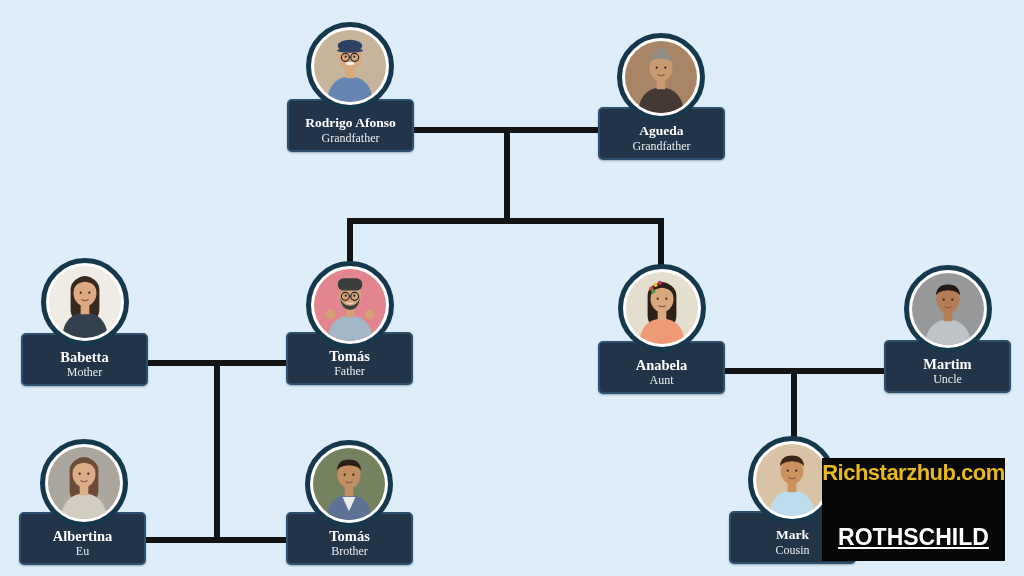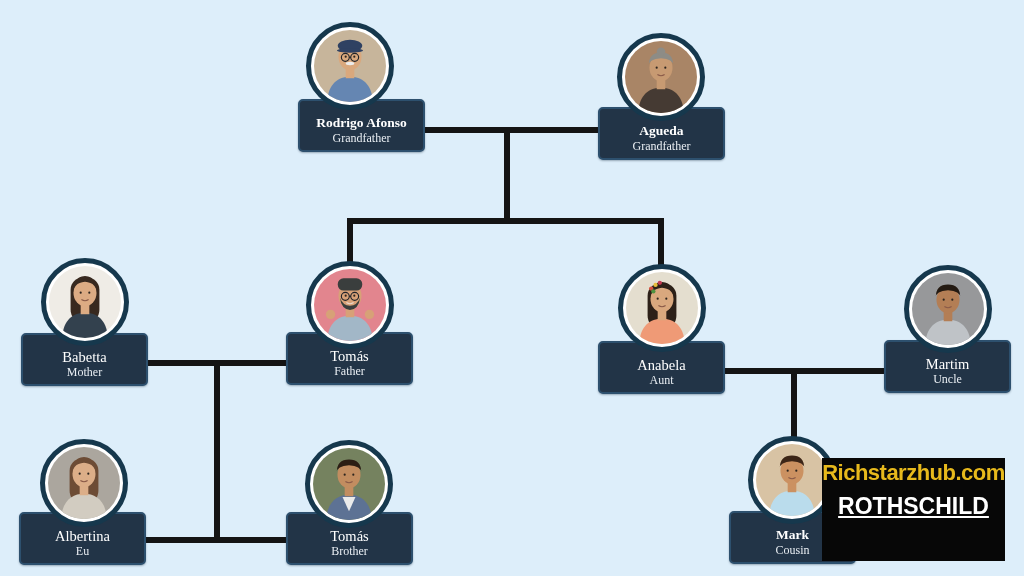--- a/index.html
+++ b/index.html
@@ -10,34 +10,34 @@
   }
   .line{position:absolute;background:#141414;z-index:1;}
   .person{position:absolute;left:0;top:0;width:0;height:0;}
   .card{
     position:absolute;width:127px;height:53px;box-sizing:border-box;
     background:#223447;border:2px solid #2d506e;border-radius:5px;z-index:2;
     display:flex;flex-direction:column;justify-content:flex-end;align-items:center;
     padding-bottom:5px;color:#ffffff;text-align:center;
     box-shadow:0 1px 2px rgba(20,40,60,.35);
   }
-  .card .name{font-size:14.5px;line-height:16px;white-space:nowrap;}
+  .card .name{font-size:14.5px;line-height:16px;white-space:nowrap;font-weight:bold;}
   .card.bold .name{font-weight:bold;font-size:13.5px;}
   .card .relation{font-size:12px;line-height:14px;color:#e9eef3;}
   .photo{
     position:absolute;width:88px;height:88px;box-sizing:border-box;
     border:5px solid #16384d;border-radius:50%;background:#ffffff;
     padding:3px;z-index:3;
   }
   .photo svg{width:72px;height:72px;border-radius:50%;display:block;}
   #watermark{
     position:absolute;left:822px;top:458px;width:183px;height:103px;
     background:#070707;z-index:10;
     display:flex;flex-direction:column;align-items:center;
-    font-family:"Liberation Sans",sans-serif;font-weight:bold;
+    font-family:"Liberation Sans",sans-serif;font-weight:bold;gap:31px;
   }
   #wm-site{font-size:22px;line-height:26px;margin-top:2px;white-space:nowrap;letter-spacing:-0.5px;}
   #wm-title{margin-top:7px;text-align:center;}
   .wm-line{font-size:23px;line-height:27px;color:#ffffff;white-space:nowrap;text-decoration:underline;}
 </style>
 </head>
 <body>
 
 <div id="canvas" style="background: rgb(221, 238, 250);">
 
@@ -46,21 +46,21 @@
   <div class="line" style="left: 347px; top: 218px; width: 317px; height: 6px; background: rgb(20, 20, 20);"></div>
   <div class="line" style="left: 347px; top: 220px; width: 6px; height: 48px; background: rgb(20, 20, 20);"></div>
   <div class="line" style="left: 658px; top: 220px; width: 6px; height: 50px; background: rgb(20, 20, 20);"></div>
   <div class="line" style="left: 145px; top: 360px; width: 145px; height: 6px; background: rgb(20, 20, 20);"></div>
   <div class="line" style="left: 214px; top: 360px; width: 6px; height: 182px; background: rgb(20, 20, 20);"></div>
   <div class="line" style="left: 145px; top: 537px; width: 145px; height: 6px; background: rgb(20, 20, 20);"></div>
   <div class="line" style="left: 722px; top: 368px; width: 166px; height: 6px; background: rgb(20, 20, 20);"></div>
   <div class="line" style="left: 791px; top: 368px; width: 6px; height: 76px; background: rgb(20, 20, 20);"></div>
 
   <div class="person">
-    <div class="card bold" style="left:298px;top:99px">
+    <div class="card bold" style="left:287px;top:99px">
       <div class="name">Rodrigo Afonso</div>
       <div class="relation">Grandfather</div>
     </div>
     <div class="photo" style="left:306px;top:22px">
       <svg class="avatar" viewBox="0 0 100 100">
           <rect x="0" y="0" width="100" height="100" fill="#c7b59b"></rect>
           <path d="M18,100 C20,74 34,65 50,65 C66,65 80,74 82,100 Z" fill="#6586b2"></path>
           <rect x="44" y="50" width="12" height="17" fill="#d9a87d"></rect>
           <ellipse cx="50" cy="37" rx="16" ry="19" fill="#d9a87d"></ellipse>
           <ellipse cx="50" cy="22" rx="17" ry="8.5" fill="#2f4162"></ellipse>

